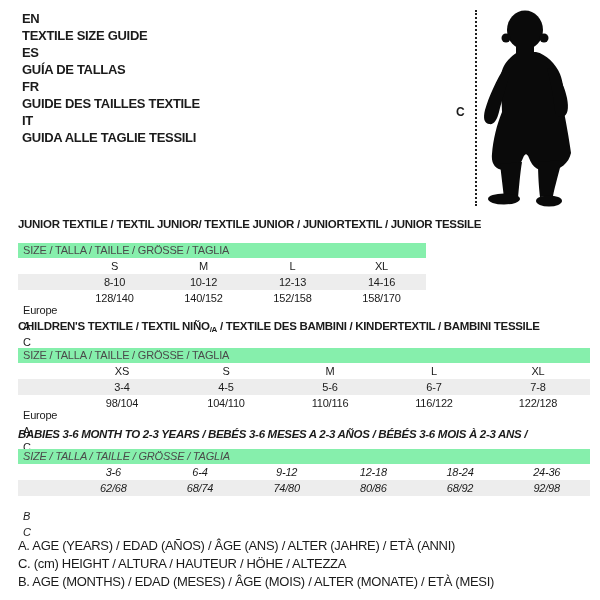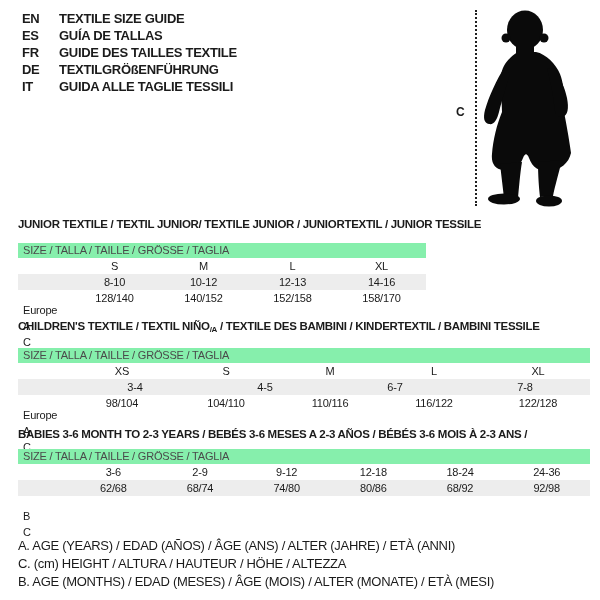--- a/index.html
+++ b/index.html
@@ -1,34 +1,34 @@
 <!DOCTYPE html>
 <html><head>
 <meta charset="utf-8">
 <style>
   html,body{margin:0;padding:0;background:#fff;}
   .page{position:relative;width:600px;height:600px;background:#ffffff;overflow:hidden;
         font-family:"Liberation Sans",sans-serif;color:#1b1b1b;}
 
   
   .langs{position:absolute;left:22px;top:10px;}
-  .lang-row{display:flex;line-height:17px;font-size:13px;font-weight:700;letter-spacing:-0.3px;}
+  .lang-row{display:flex;line-height:17px;font-size:13px;font-weight:700;letter-spacing:-0.3px;flex-direction:column;}
   .lang-code{width:37px;}
   .lang-title{white-space:nowrap;}
 
   
   .measure-line{position:absolute;left:475px;top:10px;height:196px;width:0;border-left:2px dotted #1f1f1f;}
   .measure-label{position:absolute;left:456px;top:105px;font-size:12px;font-weight:700;}
   .figure-svg{position:absolute;left:478px;top:8px;}
 
   
   .size-table{position:absolute;left:18px;}
   .t1{top:218px;width:408px;}
   .t2{top:320px;width:572px;}
-  .t3{top:427px;width:572px;}
+  .t3{top:427px;width:572px;font-style:italic;}
   .table-title{font-size:11.5px;font-weight:700;line-height:13px;margin-bottom:12px;
                letter-spacing:-0.3px;white-space:nowrap;}
   .t3 .table-title{line-height:15px;margin-bottom:0;}
   .t3 .title-block{margin-bottom:7px;}
   .sub{font-size:8px;vertical-align:-2px;}
   .size-bar{background:#86efac;height:15px;line-height:15px;font-size:11px;color:#4a4a4a;
             padding-left:5px;letter-spacing:-0.2px;}
   .trow{display:flex;height:16px;line-height:16px;font-size:11px;letter-spacing:-0.2px;}
   .trow.shaded{background:#ededed;}
   .tlabel{width:52px;padding-left:5px;box-sizing:border-box;margin-top:44px;}
@@ -48,24 +48,20 @@
       <span class="lang-code">EN</span>
       <span class="lang-title">TEXTILE SIZE GUIDE</span>
     </div>
     <div class="lang-row">
       <span class="lang-code">ES</span>
       <span class="lang-title">GUÍA DE TALLAS</span>
     </div>
     <div class="lang-row">
       <span class="lang-code">FR</span>
       <span class="lang-title">GUIDE DES TAILLES TEXTILE</span>
-    </div>
-    <div class="lang-row">
-      <span class="lang-code">DE</span>
-      <span class="lang-title">TEXTILGRÖßENFÜHRUNG</span>
     </div>
     <div class="lang-row">
       <span class="lang-code">IT</span>
       <span class="lang-title">GUIDA ALLE TAGLIE TESSILI</span>
     </div>
   </div>
 
   <div class="measure-line"></div>
   <div class="measure-label">C</div>
   <svg class="figure-svg" width="115" height="200" viewBox="0 0 115 200">
@@ -125,20 +121,21 @@
       <span class="tcell">XS</span>
       <span class="tcell">S</span>
       <span class="tcell">M</span>
       <span class="tcell">L</span>
       <span class="tcell">XL</span>
     </div>
     <div class="trow shaded">
       <span class="tlabel">A</span>
       <span class="tcell">3-4</span>
       <span class="tcell">4-5</span>
+      <span class="tcell">5-6</span>
       <span class="tcell">6-7</span>
       <span class="tcell">7-8</span>
     </div>
     <div class="trow">
       <span class="tlabel">C</span>
       <span class="tcell">98/104</span>
       <span class="tcell">104/110</span>
       <span class="tcell">110/116</span>
       <span class="tcell">116/122</span>
       <span class="tcell">122/128</span>
@@ -146,21 +143,21 @@
   </section>
 
   <section class="size-table t3">
     <div class="title-block">
       <div class="table-title">BABIES 3-6 MONTH TO 2-3 YEARS / BEBÉS 3-6 MESES A 2-3 AÑOS / BÉBÉS 3-6 MOIS À 2-3 ANS /</div>
     </div>
     <div class="size-bar">SIZE / TALLA / TAILLE / GRÖSSE / TAGLIA</div>
     <div class="trow">
       <span class="tlabel">B</span>
       <span class="tcell">3-6</span>
-      <span class="tcell">2-9</span>
+      <span class="tcell">6-4</span>
       <span class="tcell">9-12</span>
       <span class="tcell">12-18</span>
       <span class="tcell">18-24</span>
       <span class="tcell">24-36</span>
     </div>
     <div class="trow shaded">
       <span class="tlabel">C</span>
       <span class="tcell">62/68</span>
       <span class="tcell">68/74</span>
       <span class="tcell">74/80</span>

